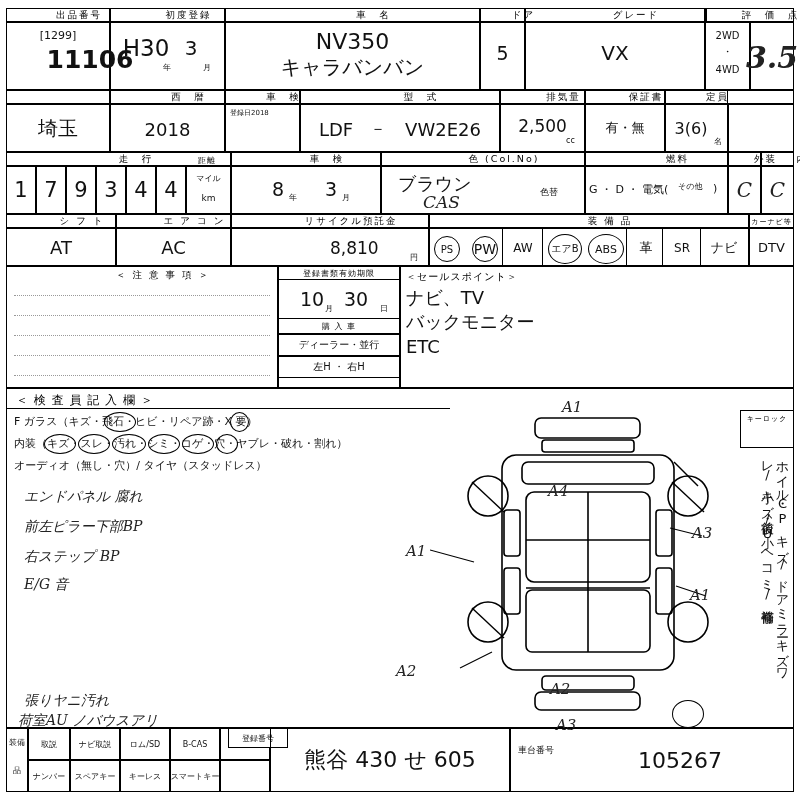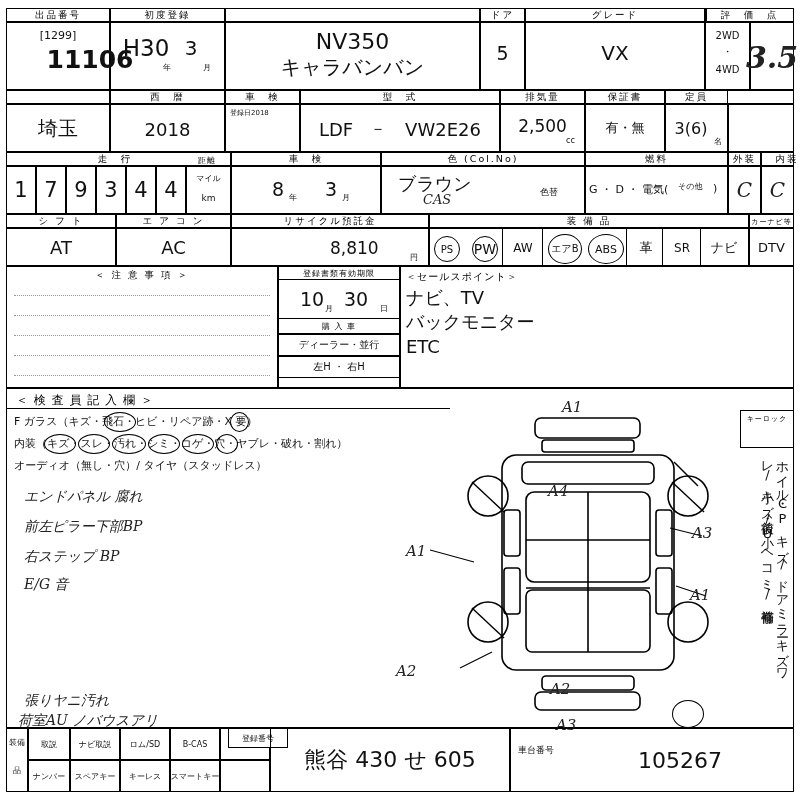--- a/index.html
+++ b/index.html
@@ -2,21 +2,21 @@
 <html><head>
 <meta charset="utf-8">
 <style>
   html,body{margin:0;padding:0;background:#fff;}
   body{width:800px;height:800px;font-family:"DejaVu Sans","Liberation Sans",sans-serif;color:#111;overflow:hidden;}
   .sheet{position:relative;width:800px;height:800px;}
   .box{position:absolute;box-sizing:border-box;border:1px solid #000;}
   .lbl{position:absolute;font-size:9px;letter-spacing:1px;color:#000;white-space:nowrap;}
   .val{position:absolute;white-space:nowrap;}
   .ctr{display:flex;align-items:center;justify-content:center;}
-  .hd{font-size:9.5px;letter-spacing:2px;}
+  .hd{font-size:9.5px;letter-spacing:2px;margin-left:21px;}
   .big{font-size:22px;font-weight:bold;padding-left:32px;}
   .sm{font-size:11px;}
   .xs{font-size:8px;}
   .hand{font-family:"DejaVu Serif","Liberation Serif",serif;font-style:italic;color:#222;}
   .dotted{border-bottom:1px dotted #999;}
   .circle{border-radius:50%;border:1.6px solid #000;display:flex;align-items:center;justify-content:center;}
   .rot{writing-mode:vertical-rl;text-orientation:upright;}
   svg{display:block;}
 </style>
 </head>
@@ -31,20 +31,21 @@
   <div class="box" style="left:6px;top:8px;width:104px;height:14px;"></div>
   <div class="box" style="left:110px;top:8px;width:115px;height:14px;"></div>
   <div class="box" style="left:225px;top:8px;width:255px;height:14px;"></div>
   <div class="box" style="left:480px;top:8px;width:45px;height:14px;"></div>
   <div class="box" style="left:525px;top:8px;width:180px;height:14px;"></div>
   <div class="box" style="left:705px;top:8px;width:1px;height:14px;"></div>
   <div class="box" style="left:705px;top:8px;width:89px;height:14px;"></div>
 
   <div class="lbl hd ctr" style="left:6px;top:10px;width:104px;height:11px;">出品番号</div>
   <div class="lbl hd ctr" style="left:110px;top:10px;width:115px;height:11px;">初度登録</div>
+  <div class="lbl hd ctr" style="left:225px;top:10px;width:255px;height:11px;">車　名</div>
   <div class="lbl hd ctr" style="left:480px;top:10px;width:45px;height:11px;">ドア</div>
   <div class="lbl hd ctr" style="left:525px;top:10px;width:180px;height:11px;">グレード</div>
   <div class="lbl hd ctr" style="left:705px;top:10px;width:1px;height:11px;opacity:0;">色</div>
   <div class="lbl hd ctr" style="left:705px;top:10px;width:89px;height:11px;">評　価　点</div>
 
   <div class="box" style="left:6px;top:22px;width:788px;height:68px;"></div>
   <div class="box" style="left:6px;top:22px;width:104px;height:68px;"></div>
   <div class="box" style="left:110px;top:22px;width:115px;height:68px;"></div>
   <div class="box" style="left:225px;top:22px;width:255px;height:68px;"></div>
   <div class="box" style="left:480px;top:22px;width:45px;height:68px;"></div>
@@ -140,21 +141,21 @@
   <div class="val xs ctr" style="left:186px;top:192px;width:45px;height:12px;font-size:9px;">km</div>
 
   <div class="box" style="left:231px;top:166px;width:150px;height:48px;"></div>
   <div class="val" style="left:272px;top:178px;font-size:19px;">8</div>
   <div class="val xs" style="left:289px;top:192px;">年</div>
   <div class="val" style="left:325px;top:178px;font-size:19px;">3</div>
   <div class="val xs" style="left:342px;top:192px;">月</div>
 
   <div class="box" style="left:381px;top:166px;width:204px;height:48px;"></div>
   <div class="val" style="left:398px;top:172px;font-size:18px;">ブラウン</div>
-  <div class="val hand" style="left:423px;top:192px;font-size:13px;">CAS</div>
+  <div class="val hand" style="left:423px;top:192px;font-size:17px;">CAS</div>
   <div class="val xs" style="left:540px;top:186px;font-size:9px;">色替</div>
 
   <div class="box" style="left:585px;top:166px;width:143px;height:48px;"></div>
   <div class="val" style="left:589px;top:182px;font-size:11px;">G ・ D ・ 電気(</div>
   <div class="val xs" style="left:678px;top:181px;font-size:8px;">その他</div>
   <div class="val" style="left:713px;top:182px;font-size:11px;">)</div>
 
   <div class="box" style="left:728px;top:166px;width:33px;height:48px;"></div>
   <div class="val hand ctr" style="left:728px;top:176px;width:33px;height:28px;font-size:20px;">C</div>
   <div class="box" style="left:761px;top:166px;width:33px;height:48px;"></div>

